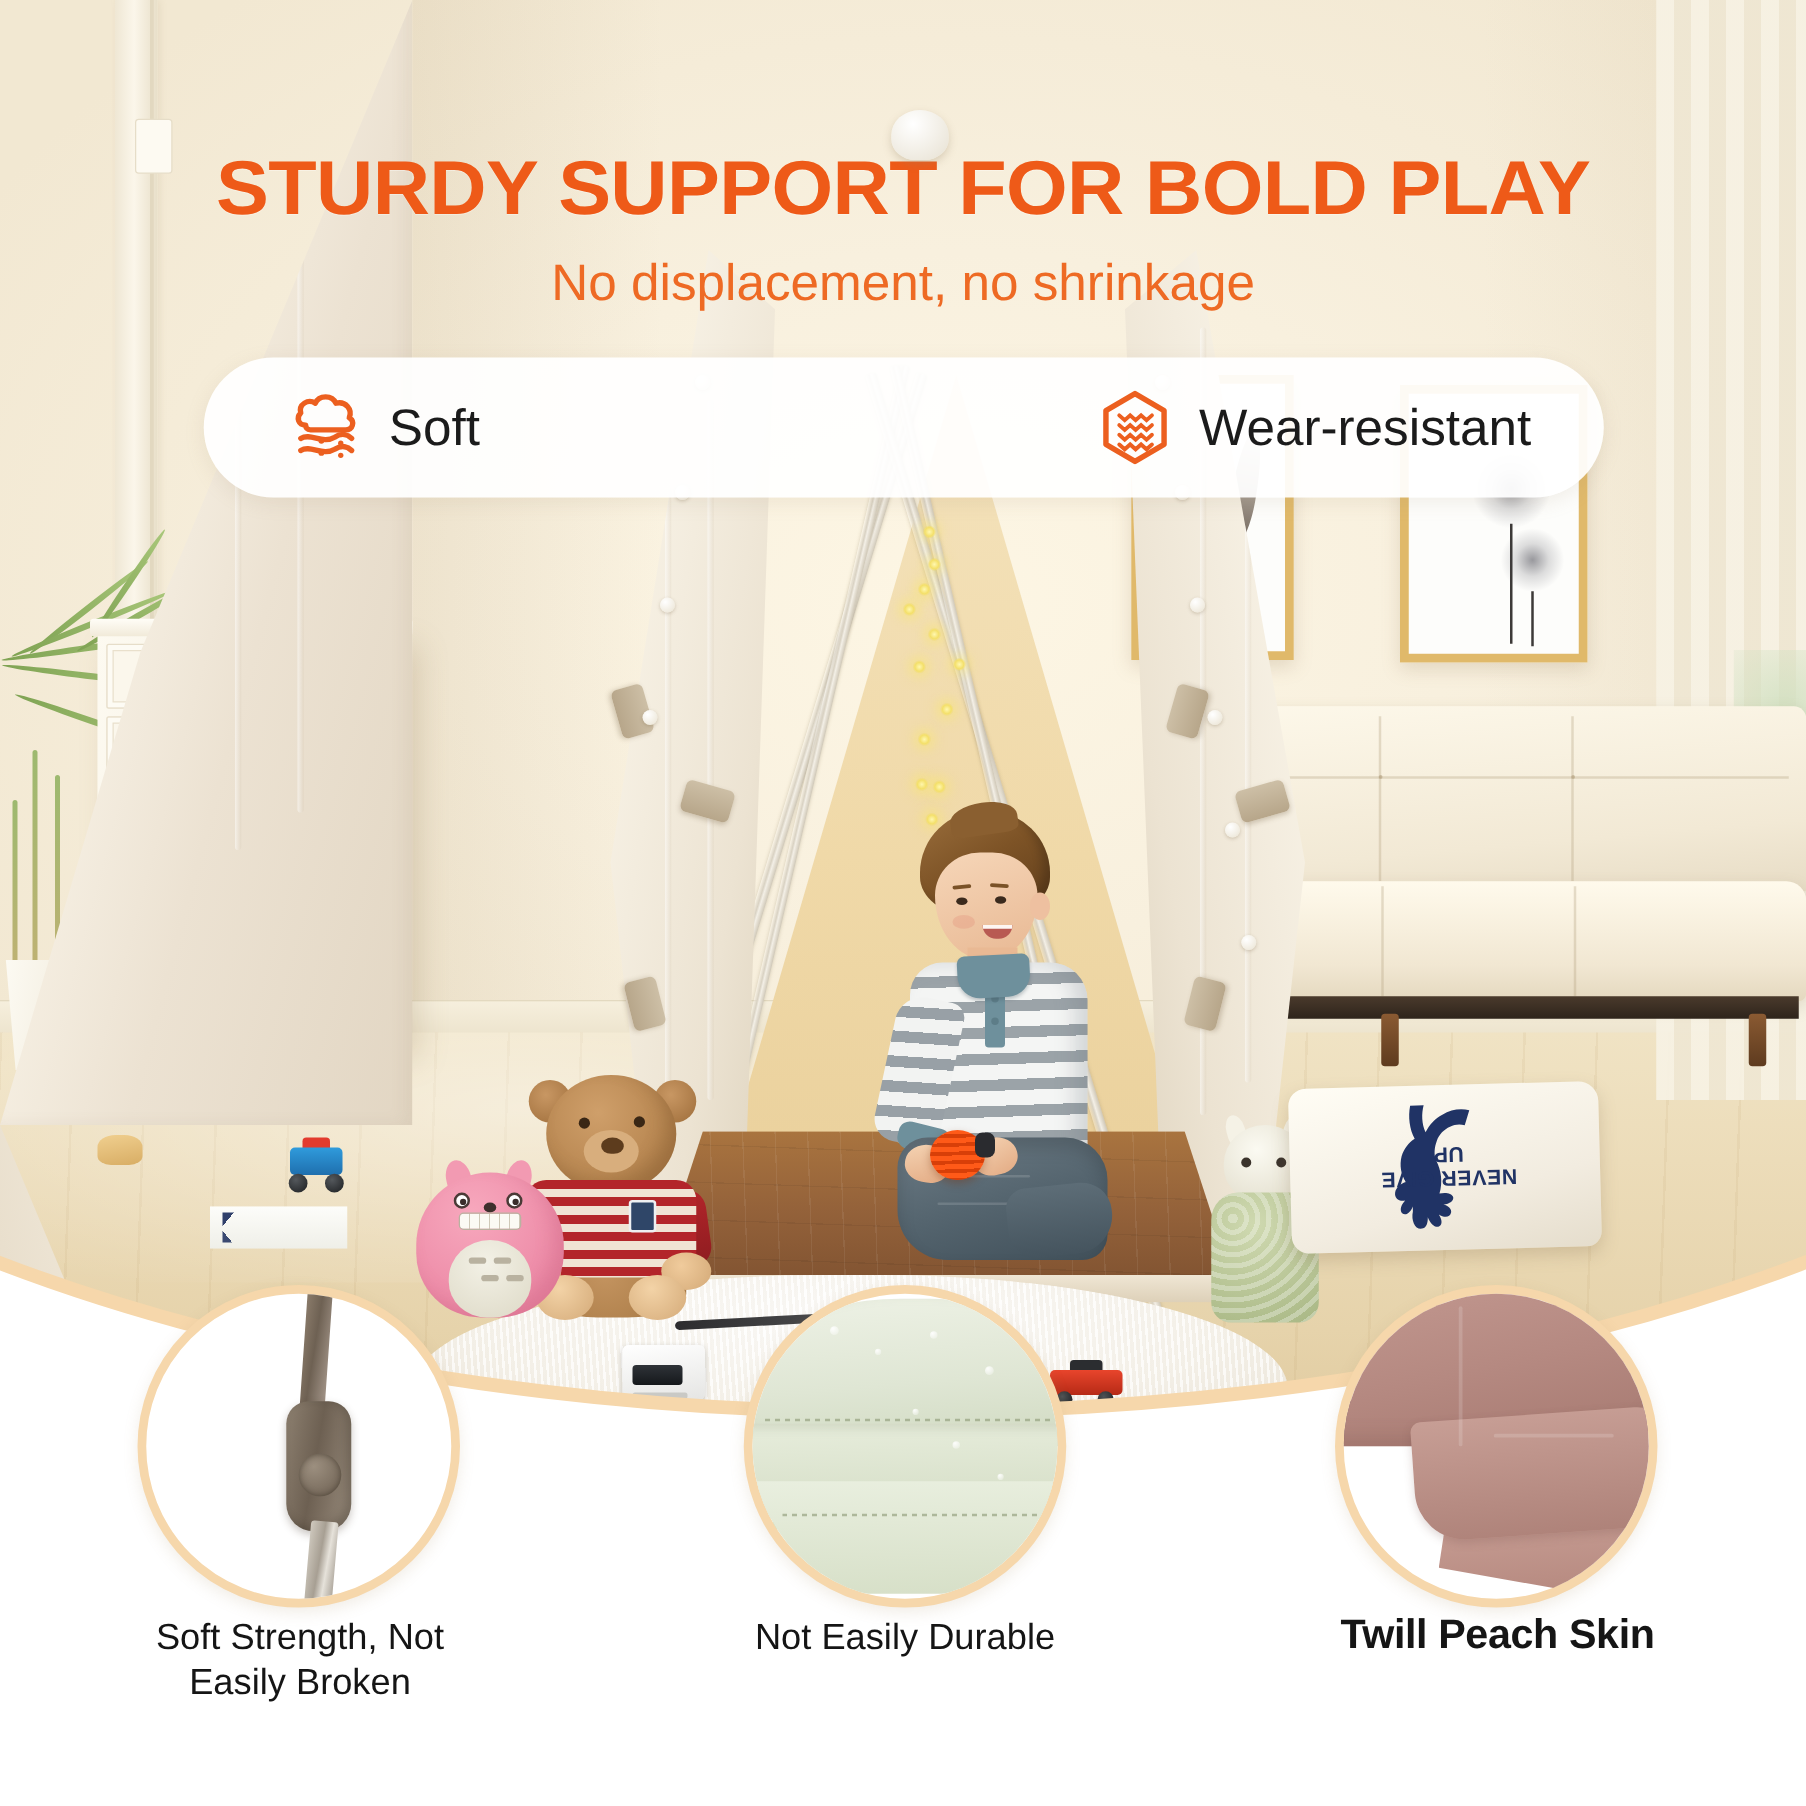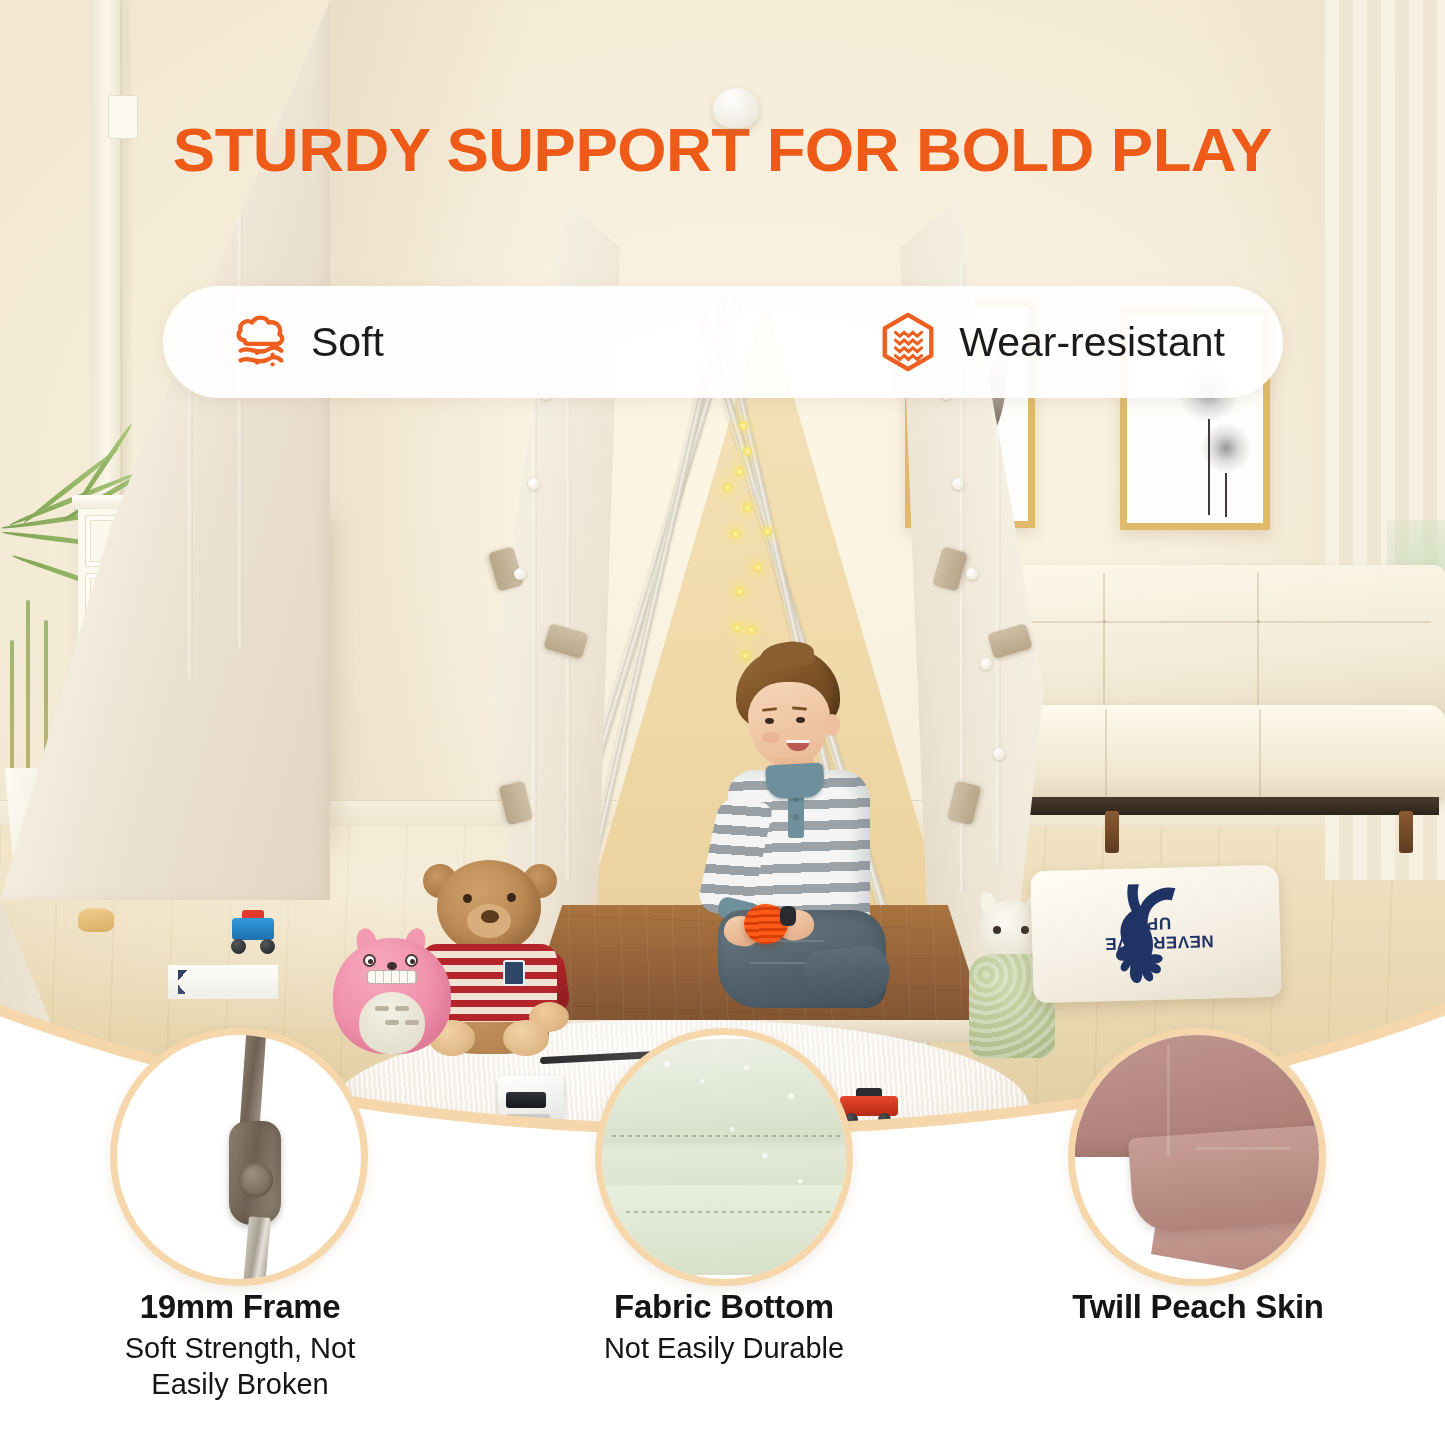--- a/index.html
+++ b/index.html
@@ -1059,20 +1059,21 @@
   <div class="detail-circle dc3">
     <div class="fab-rose-edge"></div>
     <div class="fab-rose-a"></div>
     <div class="fab-rose-c"></div>
     <div class="fab-rose-b"></div>
     <div class="fab-rose-fold" style="left:92px;top:10px;width:3px;height:112px;"></div>
     <div class="fab-rose-fold" style="left:120px;top:112px;width:96px;height:3px;"></div>
   </div>
 
   <div class="headline">STURDY SUPPORT FOR BOLD PLAY</div>
+  <div class="subheadline">No displacement, no shrinkage</div>
 
   <div class="pill-bar">
 
 
     <div class="pill-item">
       <svg class="pill-icon" viewBox="0 0 64 64">
         <path d="M16 30 C10 30 8 24 12 20 C10 13 18 8 24 12 C27 5 38 5 41 12
                  C49 10 55 17 52 24 C57 27 55 34 49 34 L20 34 C17 34 16 32 16 30 Z" fill="none" stroke="#ec5f1f" stroke-width="4.4" stroke-linejoin="round" stroke-linecap="round"></path>
         <g stroke="#ec5f1f" stroke-width="4.4" fill="none" stroke-linecap="round">
           <path d="M12 41 C20 36 30 46 40 40 C46 36 51 38 54 41"></path>
@@ -1094,26 +1095,24 @@
           <path d="M19 30 l4.5 4 4.5-4 4.5 4 4.5-4 4.5 4 4.5-4"></path>
           <path d="M19 38 l4.5 4 4.5-4 4.5 4 4.5-4 4.5 4 4.5-4"></path>
           <path d="M19 46 l4.5 4 4.5-4 4.5 4 4.5-4 4.5 4 4.5-4"></path>
         </g>
       </svg>
       <span class="pill-label">Wear-resistant</span>
     </div>
   </div>
 
   <div class="caption cap1">
-    <div class="cap-title">19mm Frame</div>
     <div class="cap-sub">Soft Strength, Not Easily Broken</div>
   </div>
 
   <div class="caption cap2">
-    <div class="cap-title">Fabric Bottom</div>
     <div class="cap-sub">Not Easily Durable</div>
   </div>
 
   <div class="caption cap3">
     <div class="cap-title">Twill Peach Skin</div>
   </div>
 
 </div>
 
 </body></html>

